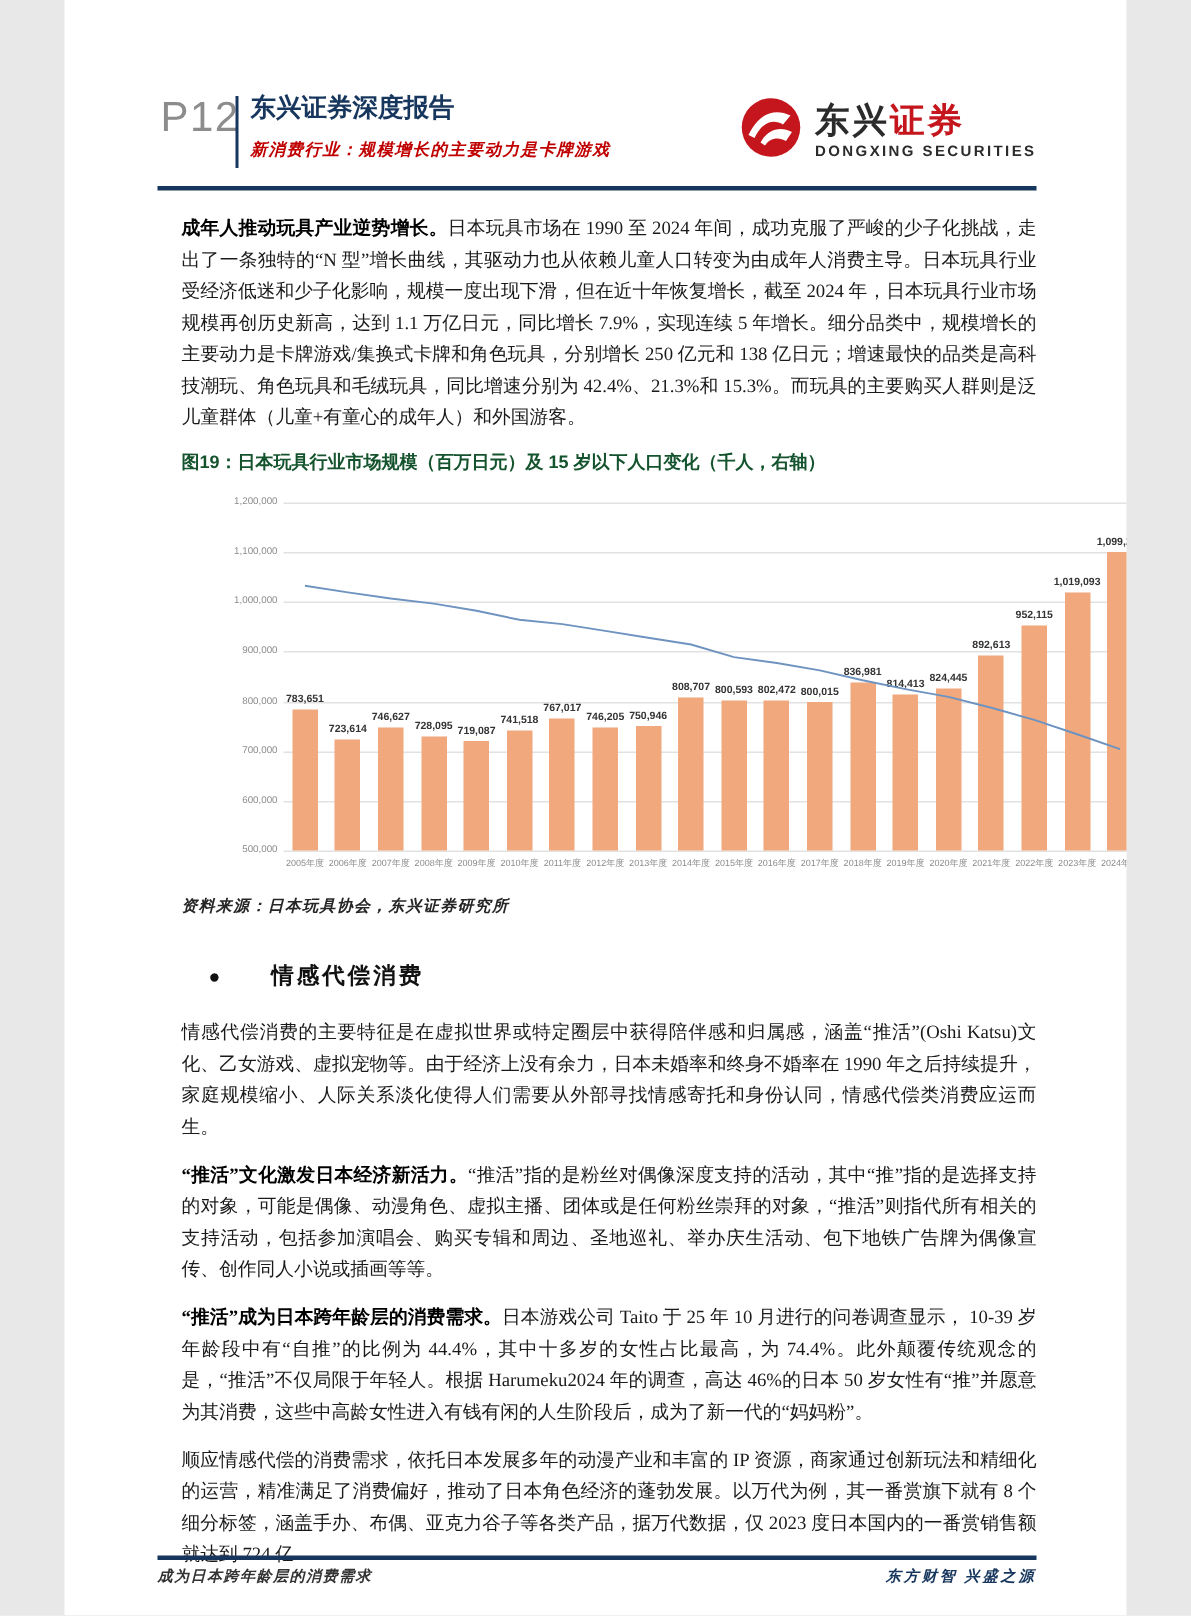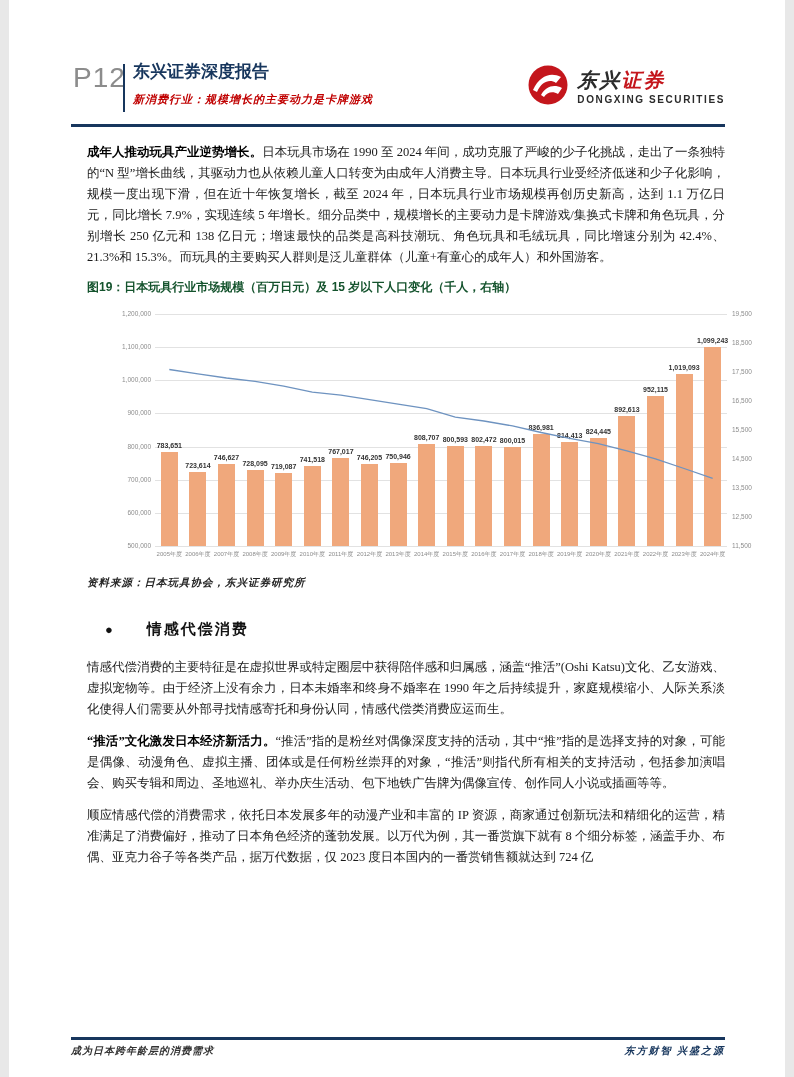--- a/index.html
+++ b/index.html
@@ -1,36 +1,36 @@
 <!DOCTYPE html>
 <html><head>
 <meta charset="utf-8">
 <style>
   * { margin:0; padding:0; box-sizing:border-box; }
   html,body { background:#e8e8e8; }
   .page {
-    position:relative; width:776px; height:1077px; margin:0 auto;
+    position:relative; width:708px; height:1077px; margin:0 auto;
     background:#ffffff; overflow:hidden;
     font-family:"Liberation Serif","DejaVu Serif",serif;
     color:#1a1a1a;
   }
   
   .header { position:absolute; top:60px; left:62px; right:60px; height:56px; }
   .pageno {
     position:absolute; left:2px; top:2px;
     font-family:"Liberation Sans",sans-serif;
     font-size:28px; color:#8c8c8c; letter-spacing:1px;
   }
   .hdivider { position:absolute; left:52px; top:4px; width:2px; height:48px; background:#17365D; }
   .titleblock { position:absolute; left:62px; top:0; }
   .rtitle { font-family:"Liberation Sans",sans-serif; font-size:17px; font-weight:bold; color:#17365D; }
   .rsub { margin-top:9px; font-size:11px; font-weight:bold; font-style:italic; color:#C00000; letter-spacing:1px; }
   .logo { position:absolute; right:0; top:4px; display:flex; align-items:center; gap:8px; }
   .logo-text { display:flex; flex-direction:column; }
-  .logo-cn { font-family:"Liberation Sans",sans-serif; font-size:20px; font-weight:bold; color:#2b2b2b; letter-spacing:2px; line-height:1;font-style:italic; }
+  .logo-cn { font-family:"Liberation Sans",sans-serif; font-size:23px; font-weight:bold; color:#2b2b2b; letter-spacing:2px; line-height:1; }
   .logo-cn .red { color:#C4161C; }
   .logo-en { font-family:"Liberation Sans",sans-serif; font-size:10px; font-weight:bold; color:#2b2b2b; letter-spacing:1.6px; margin-top:4px; }
   .hrule { position:absolute; top:124px; left:62px; right:60px; height:3px; background:#17365D; }
   
   .main { position:absolute; top:142px; left:78px; right:60px; }
   .para { font-size:12.5px; line-height:21px; text-align:justify; margin-bottom:11px; color:#1a1a1a; }
   .lead { font-weight:bold; color:#000; }
   .figtitle { font-family:"Liberation Sans",sans-serif; font-size:12px; font-weight:bold; color:#14532d; margin:6px 0 8px 0; }
   .source { font-size:10.5px; font-style:italic; font-weight:bold; color:#262626; letter-spacing:1px; margin:10px 0 0 0; }
   .section { display:flex; align-items:center; margin:30px 0 18px 18px; }
@@ -178,20 +178,21 @@
 
     <div class="source">资料来源：日本玩具协会，东兴证券研究所</div>
 
     <div class="section">
       <span class="bullet">●</span>
       <span class="stitle">情感代偿消费</span>
     </div>
 
     <p class="para">情感代偿消费的主要特征是在虚拟世界或特定圈层中获得陪伴感和归属感，涵盖“推活”(Oshi Katsu)文化、乙女游戏、虚拟宠物等。由于经济上没有余力，日本未婚率和终身不婚率在 1990 年之后持续提升，家庭规模缩小、人际关系淡化使得人们需要从外部寻找情感寄托和身份认同，情感代偿类消费应运而生。</p>
     <p class="para"><span class="lead">“推活”文化激发日本经济新活力。</span><span>“推活”指的是粉丝对偶像深度支持的活动，其中“推”指的是选择支持的对象，可能是偶像、动漫角色、虚拟主播、团体或是任何粉丝崇拜的对象，“推活”则指代所有相关的支持活动，包括参加演唱会、购买专辑和周边、圣地巡礼、举办庆生活动、包下地铁广告牌为偶像宣传、创作同人小说或插画等等。</span></p>
+    <p class="para"><span class="lead">“推活”成为日本跨年龄层的消费需求。</span><span>日本游戏公司 Taito 于 25 年 10 月进行的问卷调查显示， 10-39 岁年龄段中有“自推”的比例为 44.4%，其中十多岁的女性占比最高，为 74.4%。此外颠覆传统观念的是，“推活”不仅局限于年轻人。根据 Harumeku2024 年的调查，高达 46%的日本 50 岁女性有“推”并愿意为其消费，这些中高龄女性进入有钱有闲的人生阶段后，成为了新一代的“妈妈粉”。</span></p>
     <p class="para">顺应情感代偿的消费需求，依托日本发展多年的动漫产业和丰富的 IP 资源，商家通过创新玩法和精细化的运营，精准满足了消费偏好，推动了日本角色经济的蓬勃发展。以万代为例，其一番赏旗下就有 8 个细分标签，涵盖手办、布偶、亚克力谷子等各类产品，据万代数据，仅 2023 度日本国内的一番赏销售额就达到 724 亿</p>
   </div>
 
   <div class="frule"></div>
   <div class="footer">
     <span class="fleft">成为日本跨年龄层的消费需求</span>
     <span class="fright">东方财智 兴盛之源</span>
   </div>
 
 </div>

